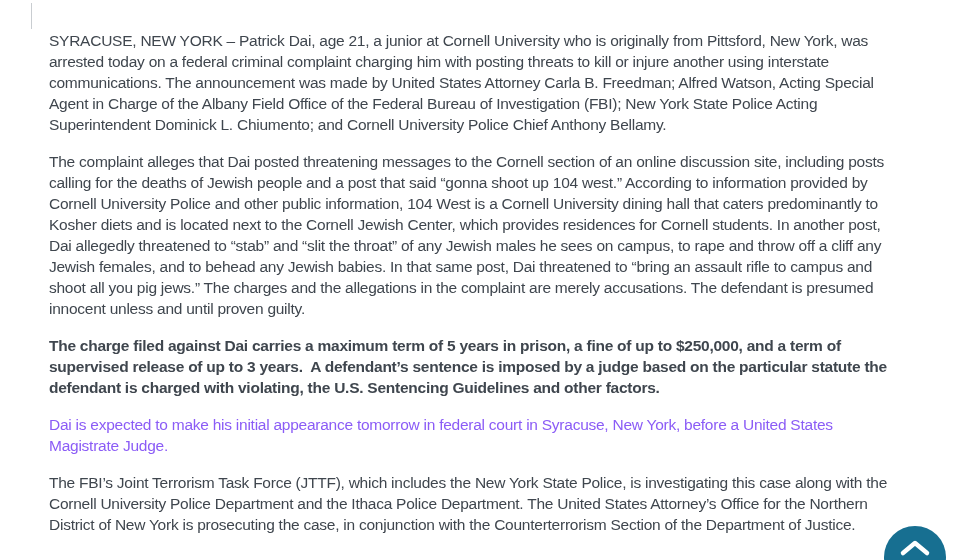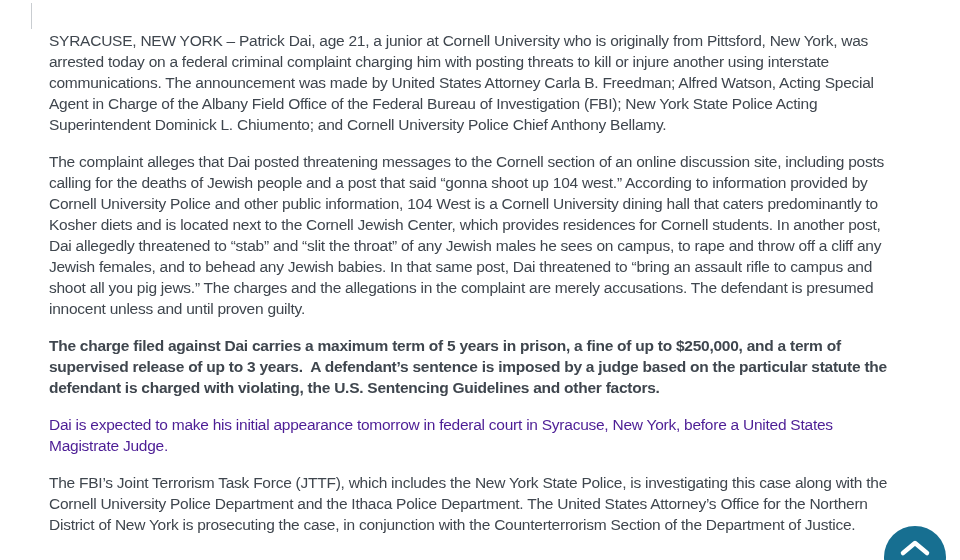--- a/index.html
+++ b/index.html
@@ -66,21 +66,21 @@
 <body>
 
 <div class="page">
 
   <div class="left-edge-tick" style="background: rgb(201, 205, 209);"></div>
 
   <article class="press-release">
     <p style="color: rgb(63, 70, 78);">SYRACUSE, NEW YORK – Patrick Dai, age 21, a junior at Cornell University who is originally from Pittsford, New York, was arrested today on a federal criminal complaint charging him with posting threats to kill or injure another using interstate communications. The announcement was made by United States Attorney Carla B. Freedman; Alfred Watson, Acting Special Agent in Charge of the Albany Field Office of the Federal Bureau of Investigation (FBI); New York State Police Acting Superintendent Dominick L. Chiumento; and Cornell University Police Chief Anthony Bellamy.</p>
     <p style="color: rgb(63, 70, 78);">The complaint alleges that Dai posted threatening messages to the Cornell section of an online discussion site, including posts calling for the deaths of Jewish people and a post that said “gonna shoot up 104 west.” According to information provided by Cornell University Police and other public information, 104 West is a Cornell University dining hall that caters predominantly to Kosher diets and is located next to the Cornell Jewish Center, which provides residences for Cornell students. In another post, Dai allegedly threatened to “stab” and “slit the throat” of any Jewish males he sees on campus, to rape and throw off a cliff any Jewish females, and to behead any Jewish babies. In that same post, Dai threatened to “bring an assault rifle to campus and shoot all you pig jews.” The charges and the allegations in the complaint are merely accusations. The defendant is presumed innocent unless and until proven guilty.</p>
     <p style="color: rgb(63, 70, 78); font-weight: bold;">The charge filed against Dai carries a maximum term of 5 years in prison, a fine of up to $250,000, and a term of supervised release of up to 3 years.  A defendant’s sentence is imposed by a judge based on the particular statute the defendant is charged with violating, the U.S. Sentencing Guidelines and other factors.</p>
-    <p style="color: #4c1d95;">Dai is expected to make his initial appearance tomorrow in federal court in Syracuse, New York, before a United States Magistrate Judge.</p>
+    <p style="color: #8b5cf6;">Dai is expected to make his initial appearance tomorrow in federal court in Syracuse, New York, before a United States Magistrate Judge.</p>
     <p style="color: rgb(63, 70, 78);">The FBI’s Joint Terrorism Task Force (JTTF), which includes the New York State Police, is investigating this case along with the Cornell University Police Department and the Ithaca Police Department. The United States Attorney’s Office for the Northern District of New York is prosecuting the case, in conjunction with the Counterterrorism Section of the Department of Justice.</p>
   </article>
 
   <button class="back-to-top" style="background: rgb(23, 111, 145);">
     <span>
       <svg width="34" height="18" viewBox="0 0 34 18">
         <polyline points="5,14 17,4 29,14" fill="none" stroke="#ffffff" stroke-width="4.5" stroke-linecap="round" stroke-linejoin="round"></polyline>
       </svg>
     </span>
   </button>

